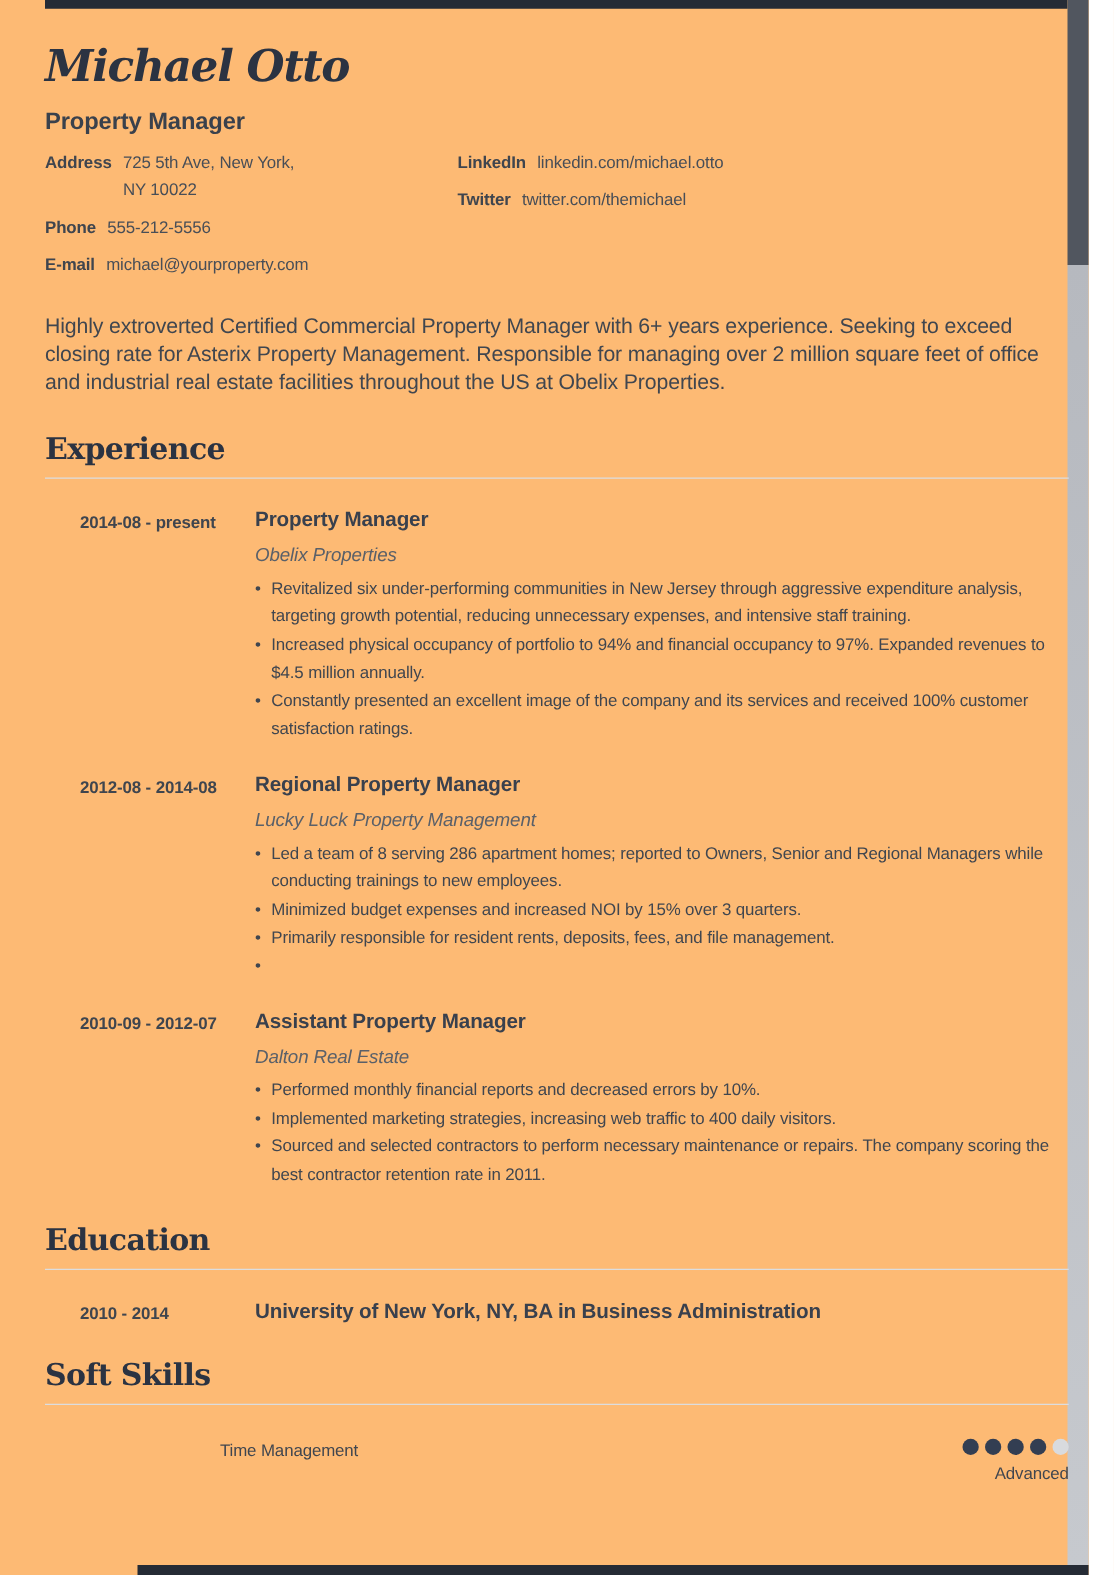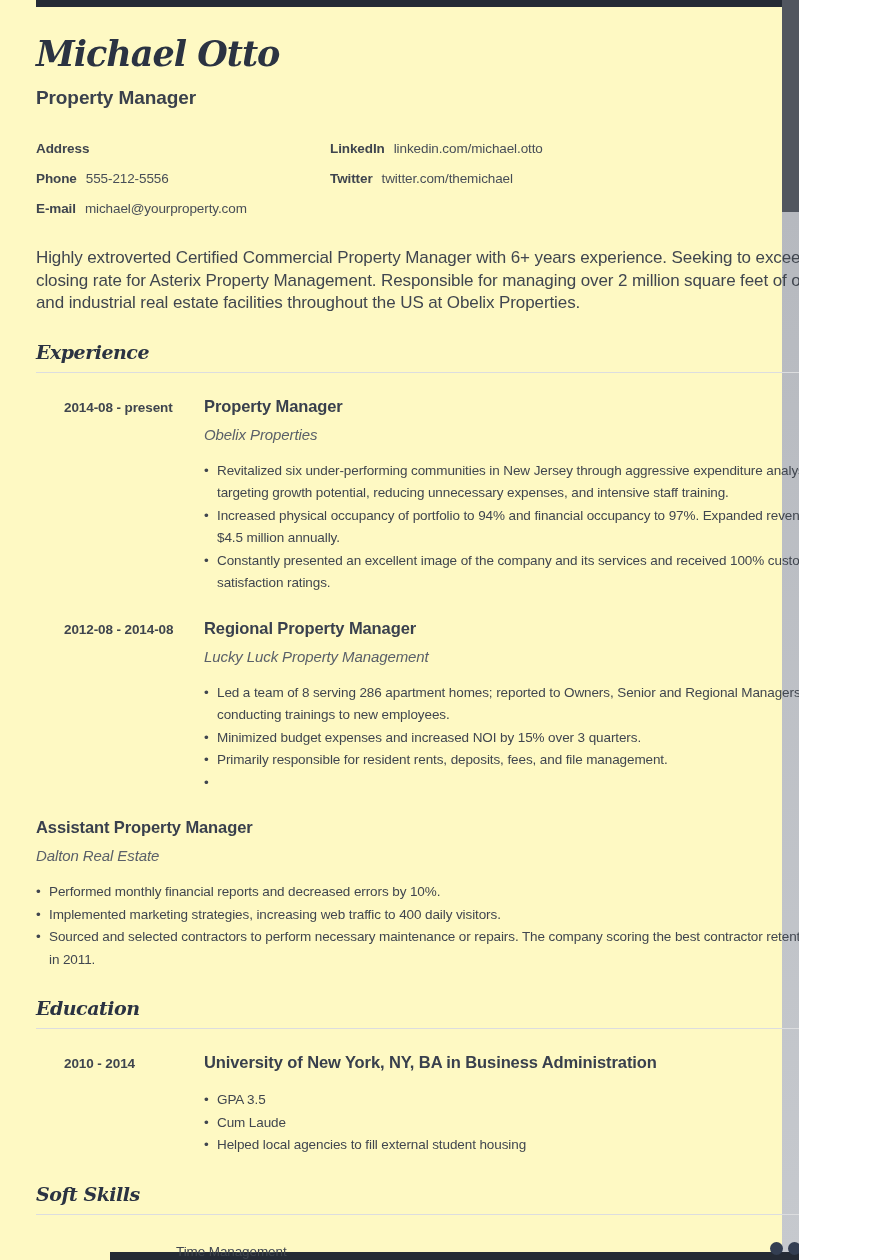--- a/index.html
+++ b/index.html
@@ -1,23 +1,23 @@
 <!DOCTYPE html>
 <html><head>
 <meta charset="utf-8">
 <style>
   * { margin: 0; padding: 0; box-sizing: border-box; }
   html, body { background: #ffffff; }
   body { font-family: "Liberation Sans", sans-serif; }
 
   .page {
     position: relative;
-    width: 799px;
+    width: 871px;
     height: 1260px;
-    background: #fef9c3;
+    background: #fdba74;
     overflow: hidden;
     letter-spacing: -0.1px;
   }
 
   
   .edge-top {
     position: absolute; top: 0; left: 36px; right: 17px; height: 7px;
     background: #252b35;
   }
   .edge-right-top {
@@ -51,46 +51,46 @@
   }
   .job-title {
     margin-top: 12px;
     font-size: 19px;
     font-weight: bold;
     color: #3a414c;
   }
 
   .contact {
     display: flex;
-    margin-top: 29px;
+    margin-top: 10px;
     font-size: 13.5px;
     line-height: 22px;
     color: #484e57;
+    gap: 36px;
   }
   .contact-left { width: 294px; }
   .contact-right { flex: 1; }
   .contact-row { display: flex; margin-bottom: 8px; }
   .contact-label { font-weight: bold; color: #3f454e; margin-right: 9px; white-space: nowrap; }
   .contact-value { color: #484e57; }
 
   .summary {
     margin-top: 19px;
     font-size: 17px;
     line-height: 22.5px;
     color: #40464f;
     max-width: 819px;
   }
 
   
   .section { margin-top: 26px; }
   .section-title {
     font-family: "DejaVu Serif", serif;
-    font-style: italic;
-    font-weight: bold;
-    font-size: 19px;
+    font-weight: bold;
+    font-size: 24px;
     letter-spacing: -0.5px;
     color: #2b3342;
     padding-bottom: 9px;
     border-bottom: 1px solid #dcdddf;
   }
 
   .item { display: flex; margin-top: 24px; }
   .item-date {
     width: 140px;
     flex: 0 0 140px;
@@ -105,21 +105,21 @@
     font-size: 16.5px;
     font-weight: bold;
     color: #39404d;
   }
   .item-company {
     margin-top: 10px;
     font-size: 15px;
     font-style: italic;
     color: #5a6069;
   }
-  ul.bullets { list-style: none; margin-top: 17px; }
+  ul.bullets { list-style: none; margin-top: 7px; }
   ul.bullets li {
     position: relative;
     padding-left: 13px;
     font-size: 13.5px;
     line-height: 22.5px;
     color: #40464f;
     min-height: 22.5px;
   }
   ul.bullets li::before {
     content: "\2022";
@@ -160,20 +160,24 @@
 
   <div class="content">
 
     <div class="name">Michael Otto</div>
     <div class="job-title">Property Manager</div>
 
     <div class="contact">
       <div class="contact-left">
         <div class="contact-row">
           <span class="contact-label">Address</span>
+          <span class="contact-value">
+            <span>725 5th Ave, New York,</span><br>
+            <span>NY 10022</span>
+          </span>
         </div>
         <div class="contact-row">
           <span class="contact-label">Phone</span>
           <span class="contact-value">555-212-5556</span>
         </div>
         <div class="contact-row">
           <span class="contact-label">E-mail</span>
           <span class="contact-value">michael@yourproperty.com</span>
         </div>
       </div>
@@ -215,44 +219,40 @@
           <ul class="bullets">
             <li>Led a team of 8 serving 286 apartment homes; reported to Owners, Senior and Regional Managers while conducting trainings to new employees.</li>
             <li>Minimized budget expenses and increased NOI by 15% over 3 quarters.</li>
             <li>Primarily responsible for resident rents, deposits, fees, and file management.</li>
             <li></li>
           </ul>
         </div>
       </div>
 
       <div class="item">
+        <div class="item-date">2010-09 - 2012-07</div>
         <div class="item-body">
           <div class="item-role">Assistant Property Manager</div>
           <div class="item-company">Dalton Real Estate</div>
           <ul class="bullets">
             <li>Performed monthly financial reports and decreased errors by 10%.</li>
             <li>Implemented marketing strategies, increasing web traffic to 400 daily visitors.</li>
             <li>Sourced and selected contractors to perform necessary maintenance or repairs. The company scoring the best contractor retention rate in 2011.</li>
           </ul>
         </div>
       </div>
     </div>
 
     <div class="section">
       <div class="section-title">Education</div>
 
       <div class="item">
         <div class="item-date">2010 - 2014</div>
         <div class="item-body">
           <div class="item-role">University of New York, NY, BA in Business Administration</div>
-          <ul class="bullets">
-            <li>GPA 3.5</li>
-            <li>Cum Laude</li>
-            <li>Helped local agencies to fill external student housing</li>
-          </ul>
         </div>
       </div>
     </div>
 
     <div class="section">
       <div class="section-title">Soft Skills</div>
 
       <div class="skill-row">
         <div class="skill-spacer"></div>
         <div class="skill-name">Time Management</div>

